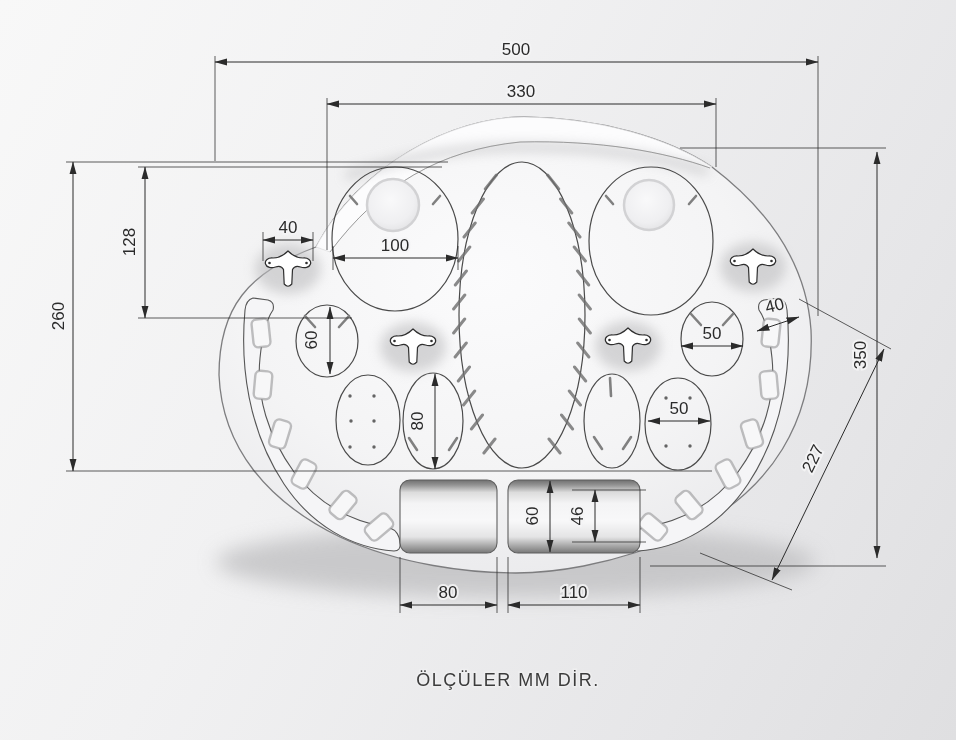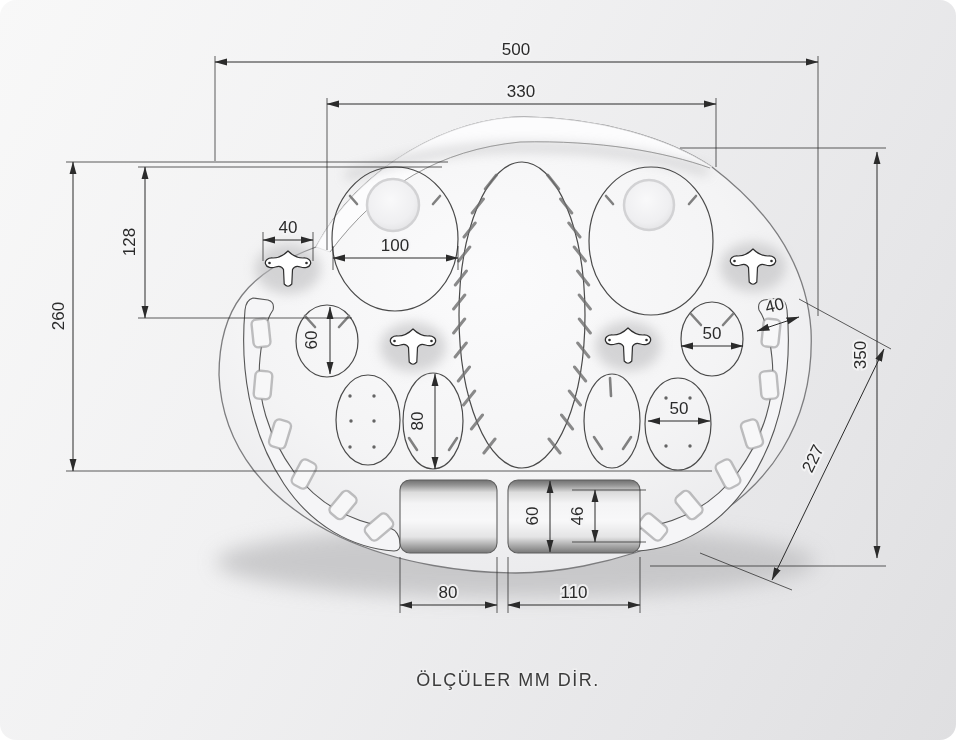--- a/index.html
+++ b/index.html
@@ -1,19 +1,19 @@
 <!DOCTYPE html>
 <html><head>
 <meta charset="utf-8">
 <style>
   html,body{margin:0;padding:0;}
   body{width:956px;height:740px;overflow:hidden;
        font-family:"Liberation Sans", sans-serif;}
   .canvas{position:relative;width:956px;height:740px;
-          background:linear-gradient(118deg,#f8f8f8 0%,#f1f1f2 38%,#e6e6e8 78%,#dfdfe1 100%);border-radius:16px;}
+          background:linear-gradient(118deg,#f8f8f8 0%,#f1f1f2 38%,#e6e6e8 78%,#dfdfe1 100%);}
   svg{position:absolute;left:0;top:0;}
   .dim{stroke:#2b2b2b;stroke-width:1;fill:none;}
   .ext{stroke:#2b2b2b;stroke-width:0.9;fill:none;opacity:.85;}
   .lbl{font-size:17px;fill:#2b2b2b;text-anchor:middle;
        paint-order:stroke;stroke:rgba(244,244,246,0.85);stroke-width:4px;}
   .note{font-size:18px;fill:#3c3c3c;text-anchor:middle;letter-spacing:1.5px;
         paint-order:stroke;stroke:rgba(240,240,241,0.8);stroke-width:3px;}
   .outline{stroke:#4a4a4a;stroke-width:1.2;fill:none;}
   .soft-outline{stroke:#565656;stroke-width:1.1;}
   .tick{stroke:#808080;stroke-width:2.6;stroke-linecap:round;fill:none;}

